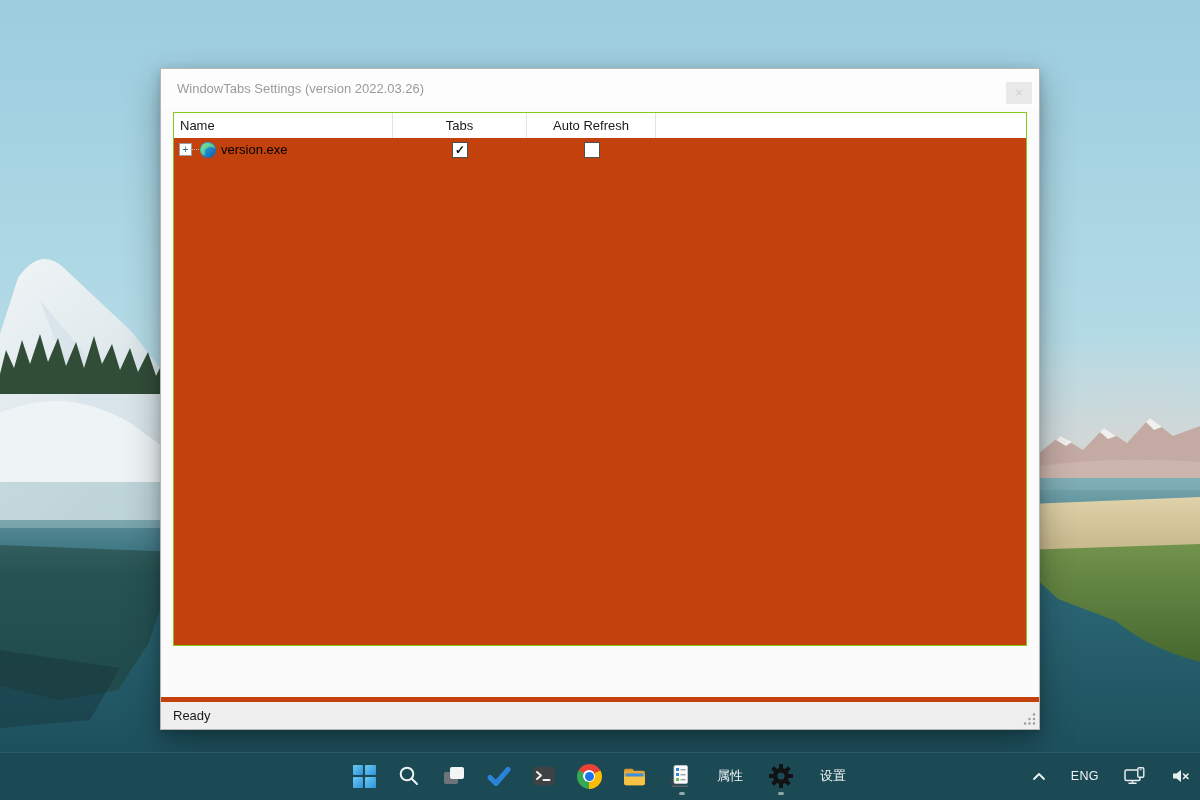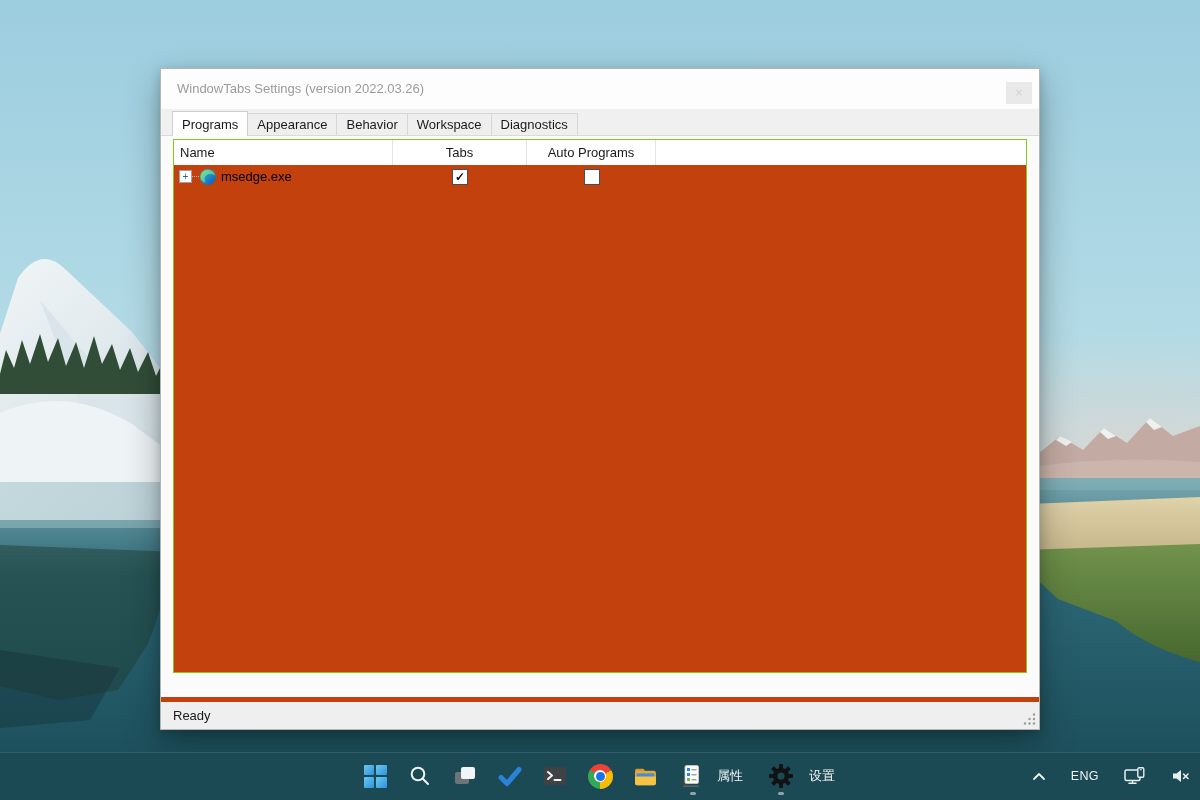--- a/index.html
+++ b/index.html
@@ -50,21 +50,21 @@
              display:flex;align-items:center;padding-left:12px;position:relative;flex:0 0 auto;}
   .grip{position:absolute;right:3px;bottom:3px;}
 
   
   .taskbar{position:absolute;left:0;right:0;bottom:0;height:47px;background:#1b4954;
            border-top:1px solid rgba(255,255,255,.10);}
   .tb-center{position:absolute;left:50%;top:3px;transform:translateX(-50%);height:40px;
              display:flex;align-items:center;gap:7px;}
   .tb-btn{height:40px;min-width:38px;display:flex;align-items:center;justify-content:center;
           border-radius:5px;position:relative;}
-  .tb-btn.labeled{padding:0 9px;gap:15px;color:#f2f6f7;font-size:13px;}
+  .tb-btn.labeled{padding:0 9px;gap:26px;color:#f2f6f7;font-size:13px;}
   .run-dot{position:absolute;bottom:1px;left:19px;width:6px;height:3px;border-radius:2px;background:#8ea6ac;}
   .start-grid{width:23px;height:23px;display:grid;grid-template-columns:1fr 1fr;grid-template-rows:1fr 1fr;gap:2px;}
   .start-grid div{background:linear-gradient(135deg,#6cc9f2,#2d93dc);border-radius:1px;}
   .chrome{width:25px;height:25px;border-radius:50%;
           background:conic-gradient(from 60deg,#fbbc05 0 120deg,#34a853 0 240deg,#ea4335 0 360deg);
           display:flex;align-items:center;justify-content:center;}
   .chrome .white{width:12px;height:12px;border-radius:50%;background:#fff;
                  display:flex;align-items:center;justify-content:center;}
   .chrome .blue{width:9px;height:9px;border-radius:50%;background:#1a73e8;}
   .tb-tray{position:absolute;right:10px;top:3px;height:40px;display:flex;align-items:center;gap:25px;
@@ -128,35 +128,28 @@
   <path d="M1004 505 L1200 497 L1200 547 L1022 551 Z" fill="url(#tan)"></path>
   <path d="M1022 550 L1200 544 L1200 662 Q 1148 648 1116 621 L1058 599 L1028 571 Z" fill="url(#grass)"></path>
 </svg>
 
 <div class="win">
   <div class="titlebar">
     <span class="title">WindowTabs Settings (version 2022.03.26)</span>
     <div class="close-btn">×</div>
   </div>
 
-  <div class="tabstrip">
-    <div class="tab active"><span>Programs</span></div>
-    <div class="tab"><span>Appearance</span></div>
-    <div class="tab"><span>Behavior</span></div>
-    <div class="tab"><span>Workspace</span></div>
-    <div class="tab"><span>Diagnostics</span></div>
-  </div>
 
   <div class="page">
 
     <div class="listview">
       <div class="lv-header">
         <div class="lv-h name">Name</div>
         <div class="lv-h tabs">Tabs</div>
-        <div class="lv-h auto">Auto Programs</div>
+        <div class="lv-h auto">Auto Refresh</div>
         <div class="lv-h rest"></div>
       </div>
 
       <div class="lv-row">
         <div class="lv-c name">
           <span class="expander">+</span>
           <span class="dotline"></span>
           <svg class="rowicon" viewBox="0 0 16 16">
             <defs>
               <linearGradient id="egB" x1="0" y1="0" x2="1" y2="1">
@@ -164,21 +157,21 @@
                     <stop offset="1" stop-color="#0f55a8"></stop>
               </linearGradient>
               <linearGradient id="egG" x1="0" y1="0" x2="1" y2="1">
                 <stop offset="0" stop-color="#8fe87f"></stop>
                     <stop offset="1" stop-color="#1fb3b8"></stop>
               </linearGradient>
             </defs>
             <circle cx="8" cy="8" r="8" fill="url(#egB)"></circle>
             <path d="M1.2 11.3 A7.4 7.4 0 0 1 8 .9 A7.2 7.2 0 0 1 15.3 7 C13 4.7 9.1 4.4 6.7 6.3 C4.4 8.1 4.1 11 5.6 13.6 A7.4 7.4 0 0 1 1.2 11.3 Z" fill="url(#egG)" opacity=".95"></path>
           </svg>
-          <span class="rowlabel">msedge.exe</span>
+          <span class="rowlabel">version.exe</span>
         </div>
         <div class="lv-c tabs">
           <span class="cbx">✓</span>
         </div>
         <div class="lv-c auto">
           <span class="cbx"></span>
         </div>
       </div>
     </div>
 

